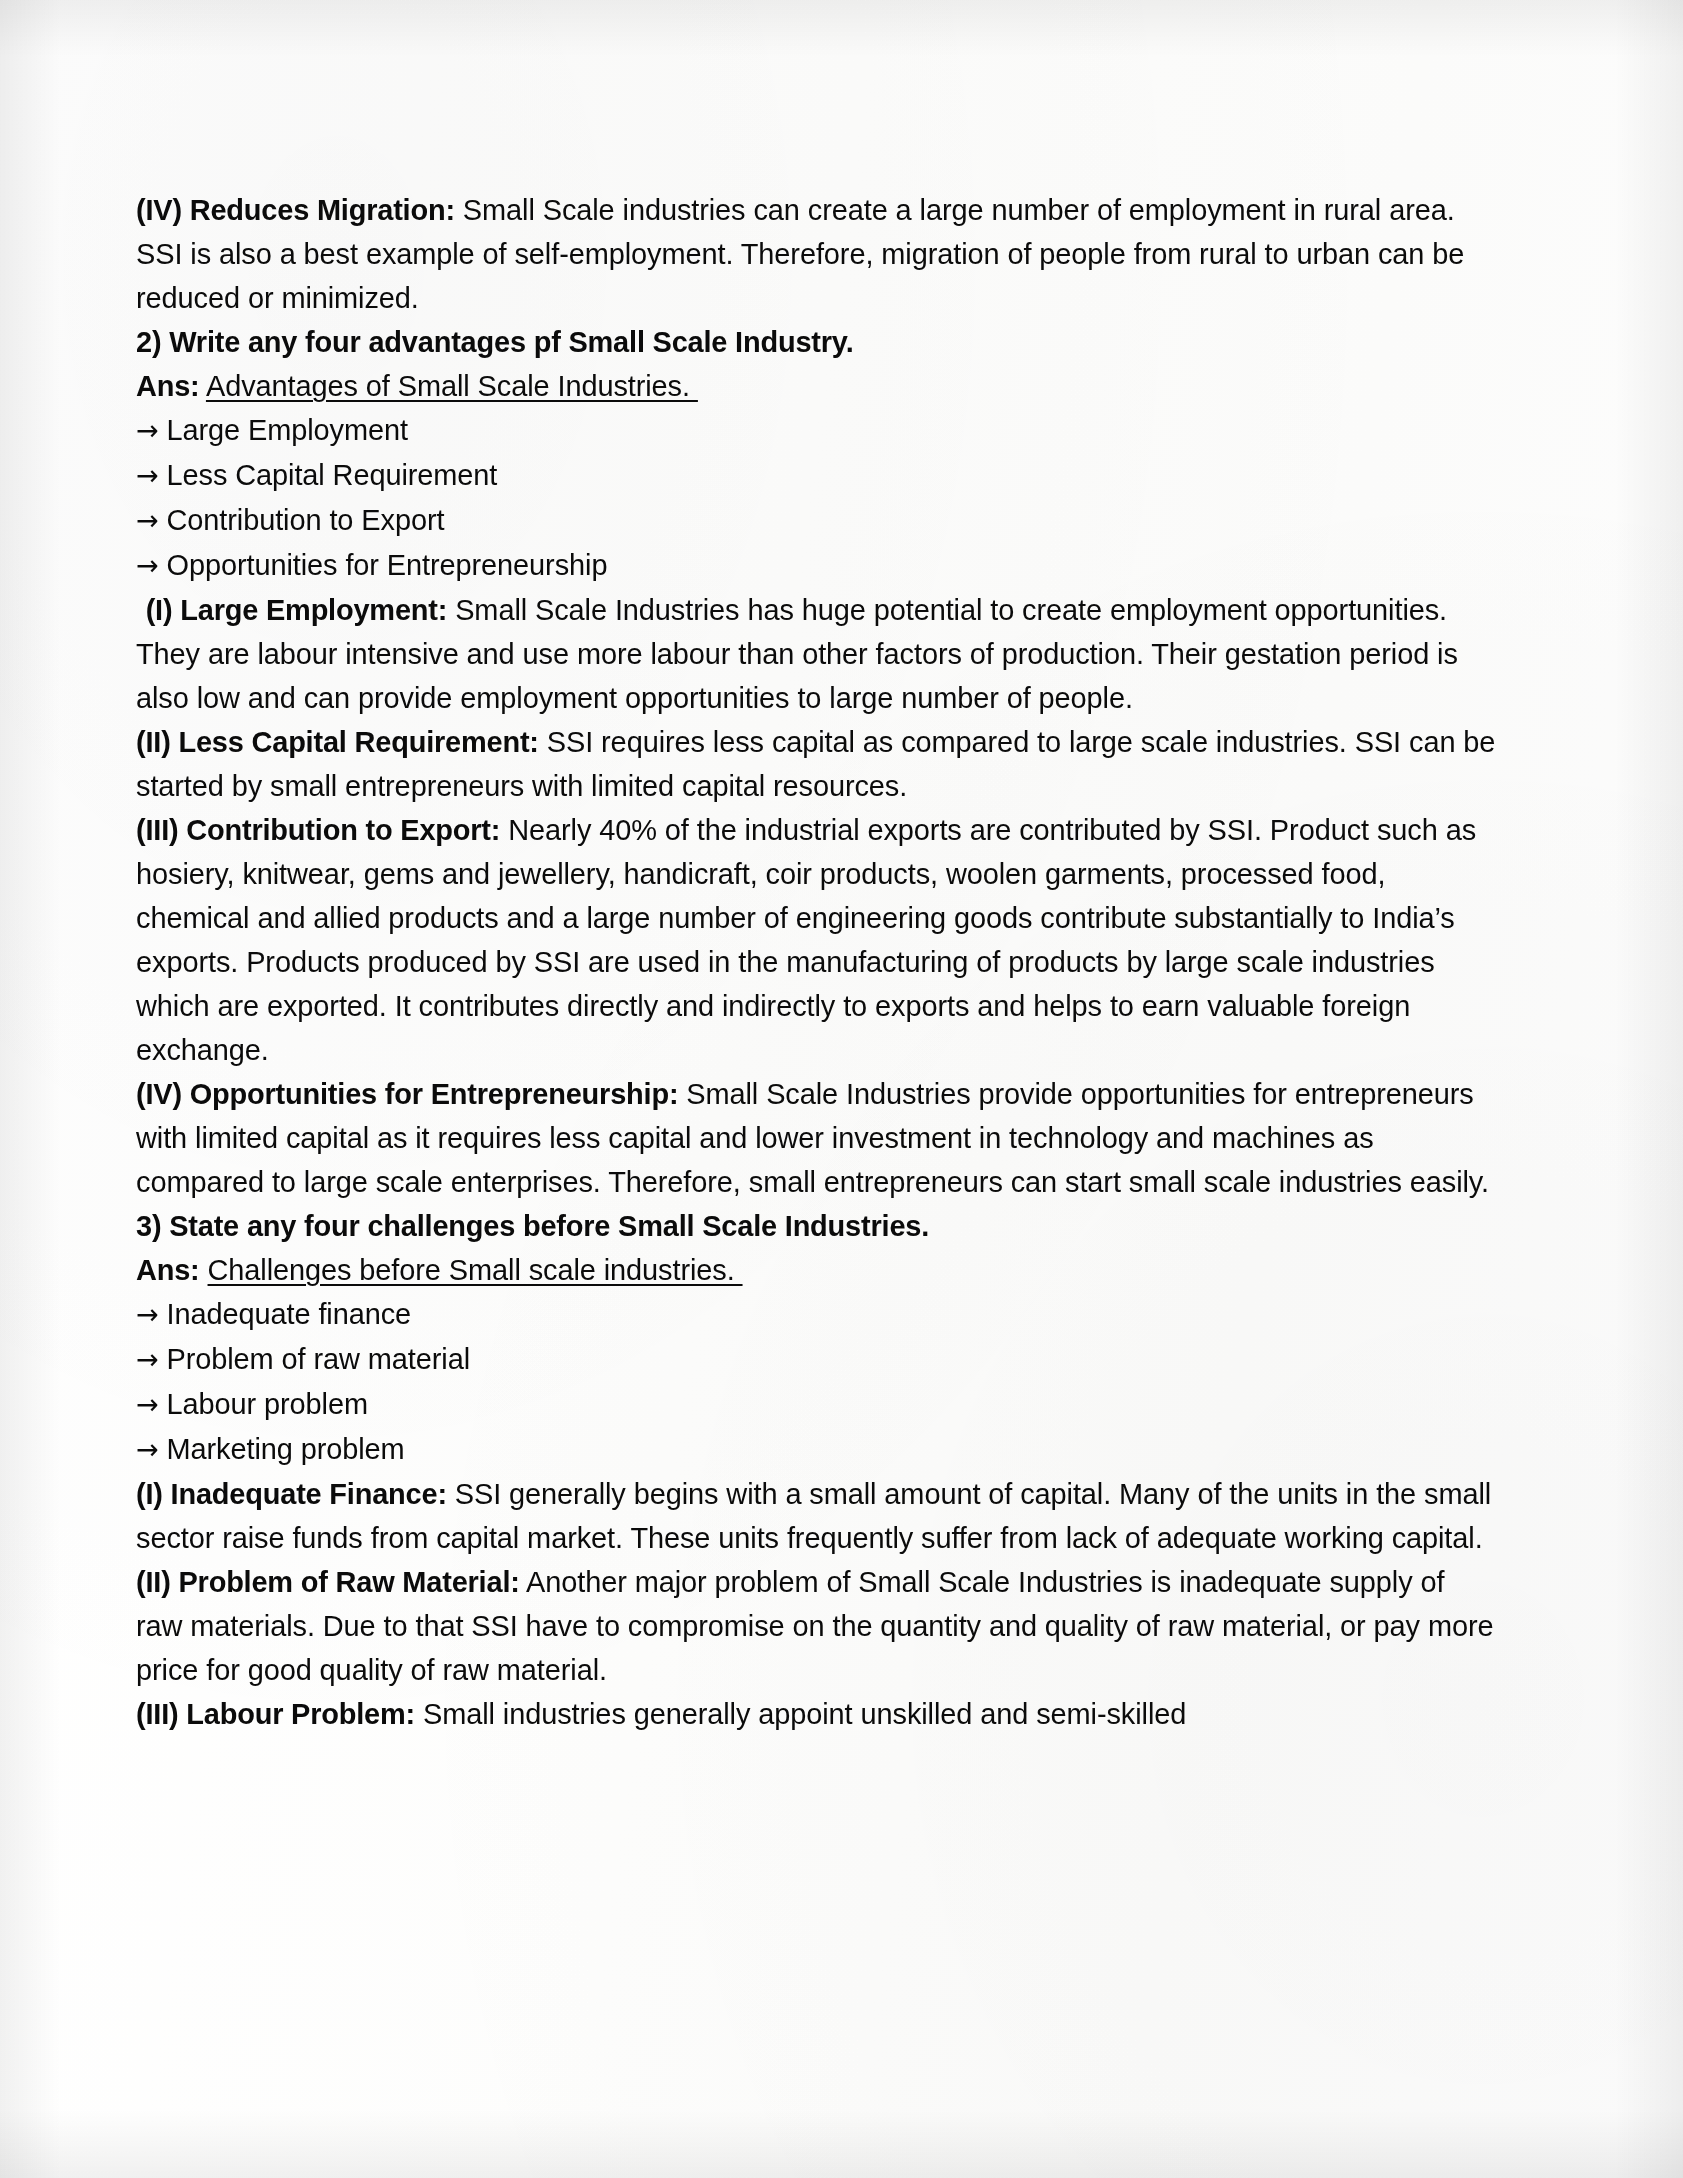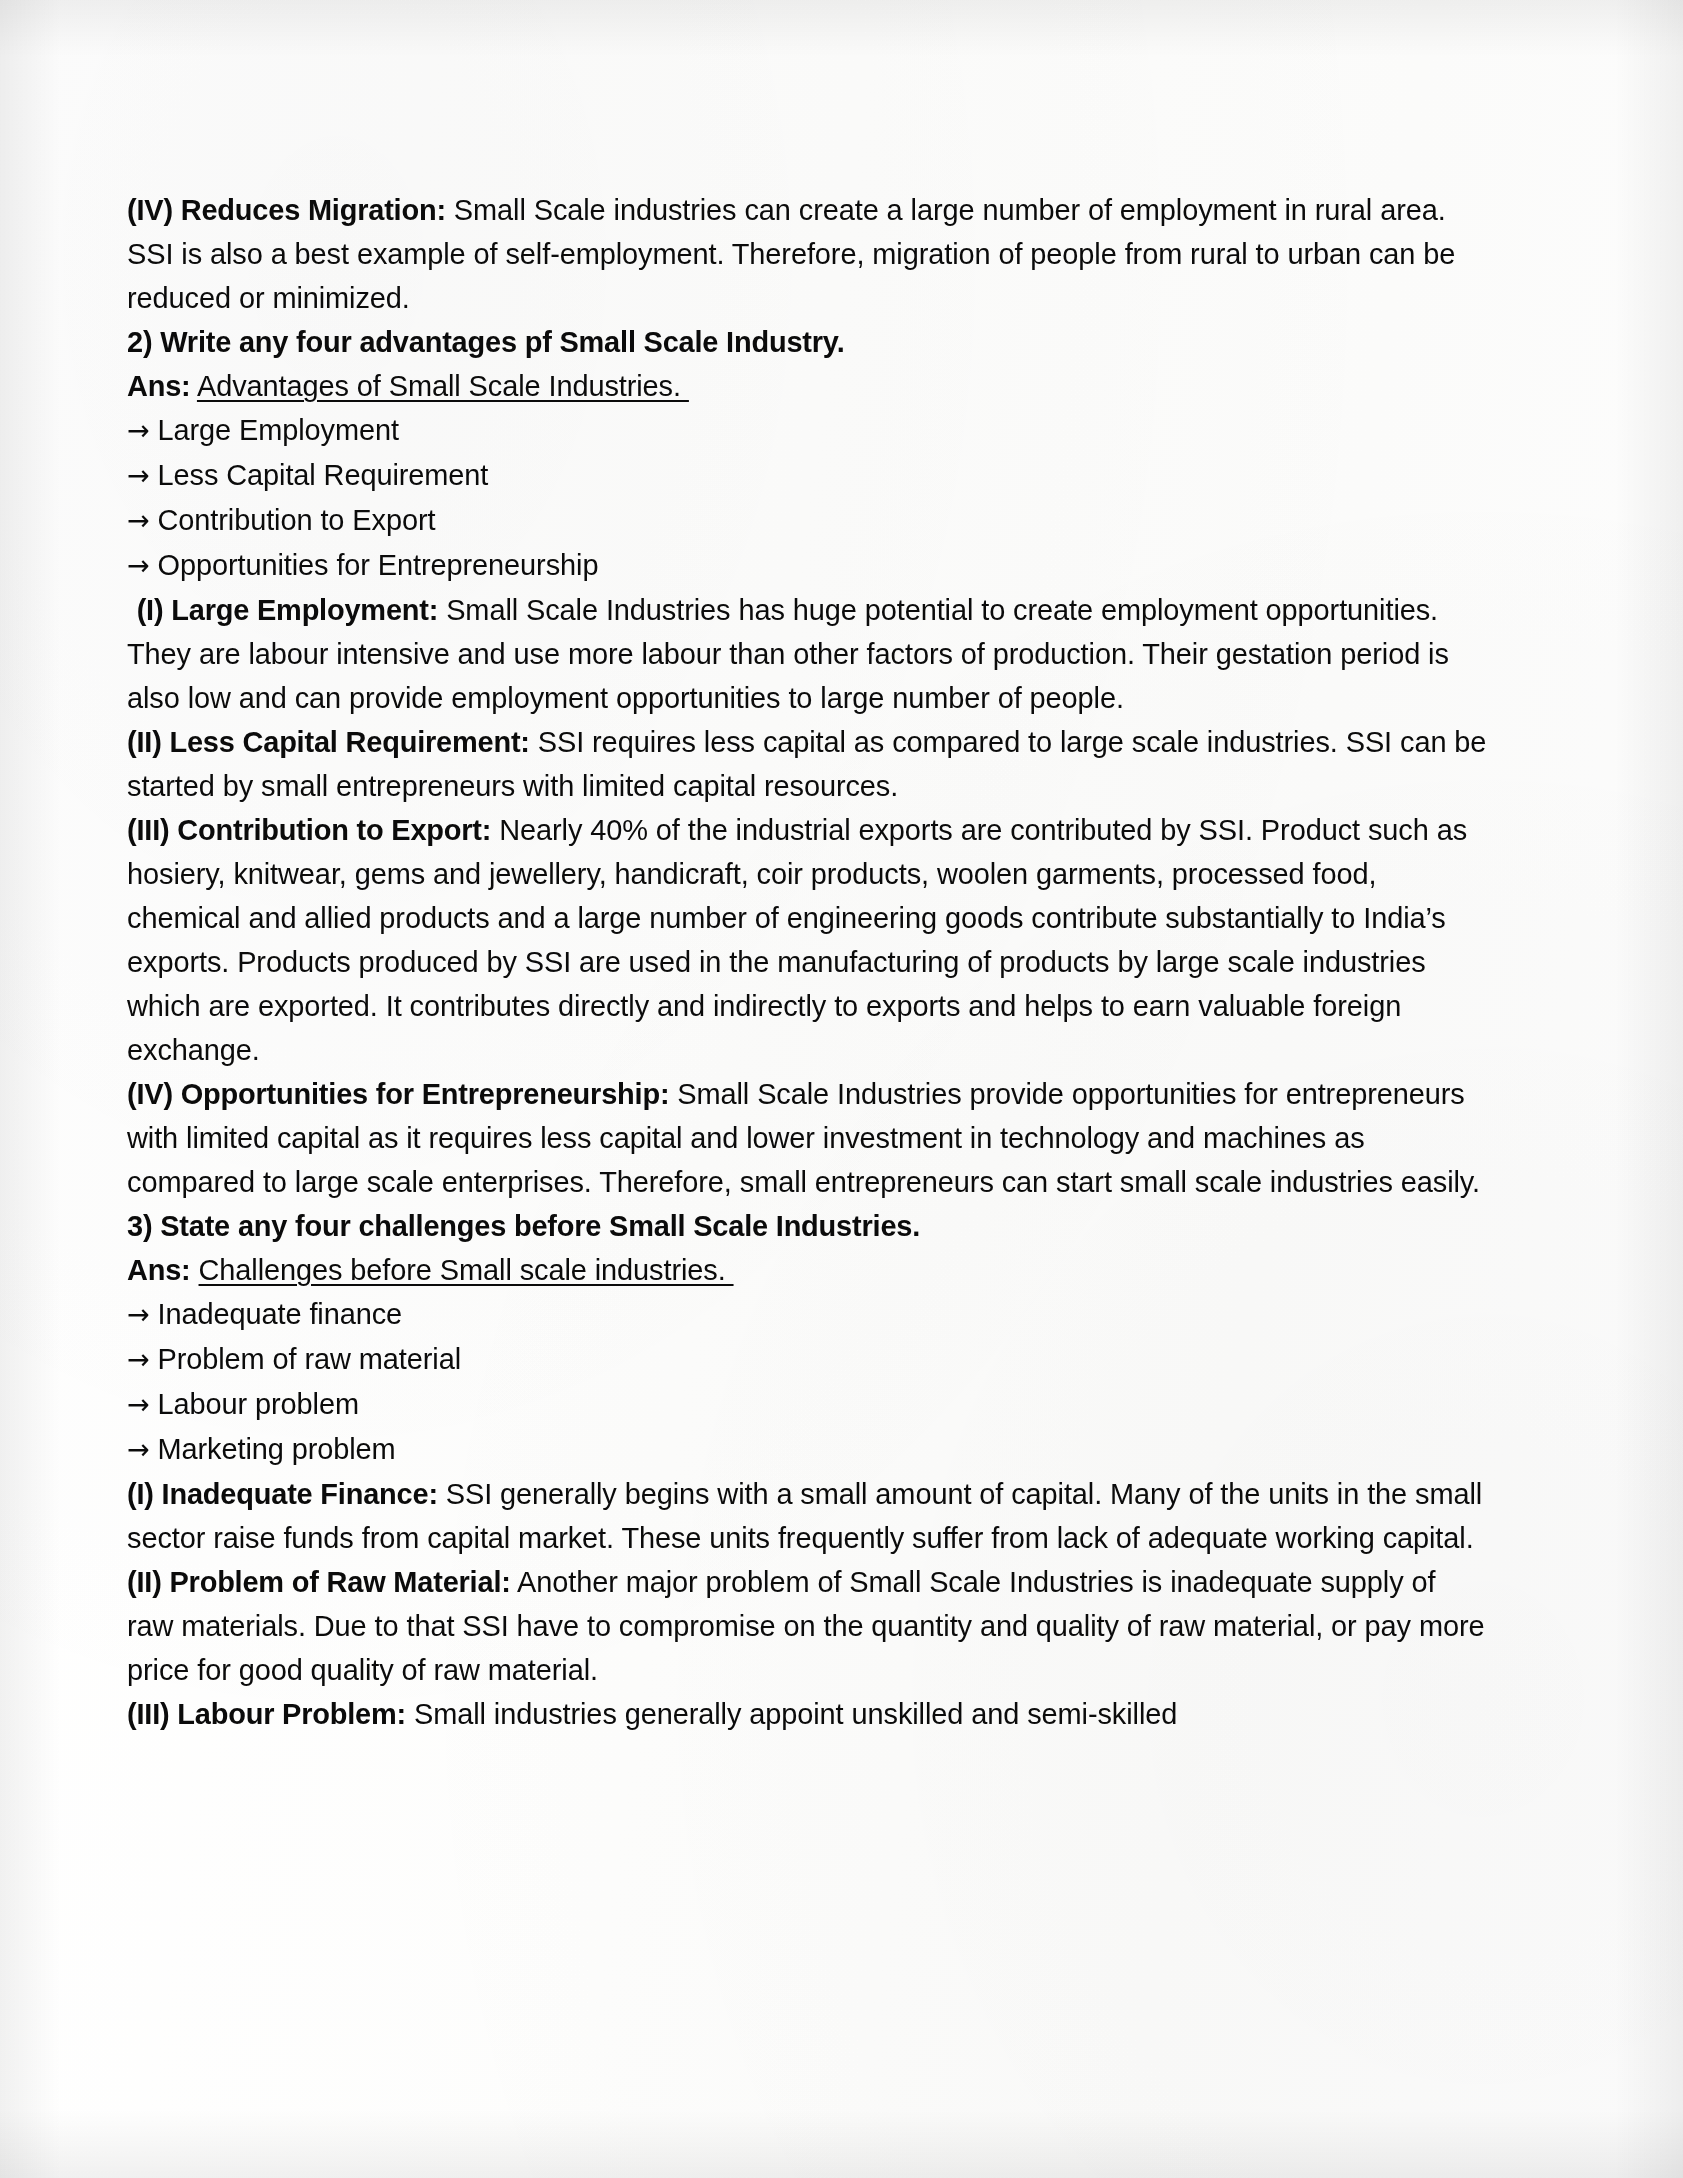--- a/index.html
+++ b/index.html
@@ -31,21 +31,21 @@
             background:linear-gradient(90deg, rgba(0,0,0,0.055), rgba(0,0,0,0) 100%); }
   .edge-r { position:absolute; right:0; top:0; width:69px; height:2178px;
             background:linear-gradient(270deg, rgba(0,0,0,0.05), rgba(0,0,0,0) 100%); }
   .edge-t { position:absolute; left:0; top:0; width:1683px; height:57px;
             background:linear-gradient(180deg, rgba(0,0,0,0.05), rgba(0,0,0,0) 100%); }
   .edge-b { position:absolute; left:0; bottom:0; width:1683px; height:69px;
             background:linear-gradient(0deg, rgba(0,0,0,0.055), rgba(0,0,0,0) 100%); }
 
   .content {
     position: absolute;
-    left: 127px;
+    left: 136px;
     top: 188px;
     width: 1411px;
   }
 
   .line {
     font-size: 30px;
     line-height: 44px;
     letter-spacing: -0.1px;
     white-space: pre-wrap;
     font-stretch: semi-condensed;

